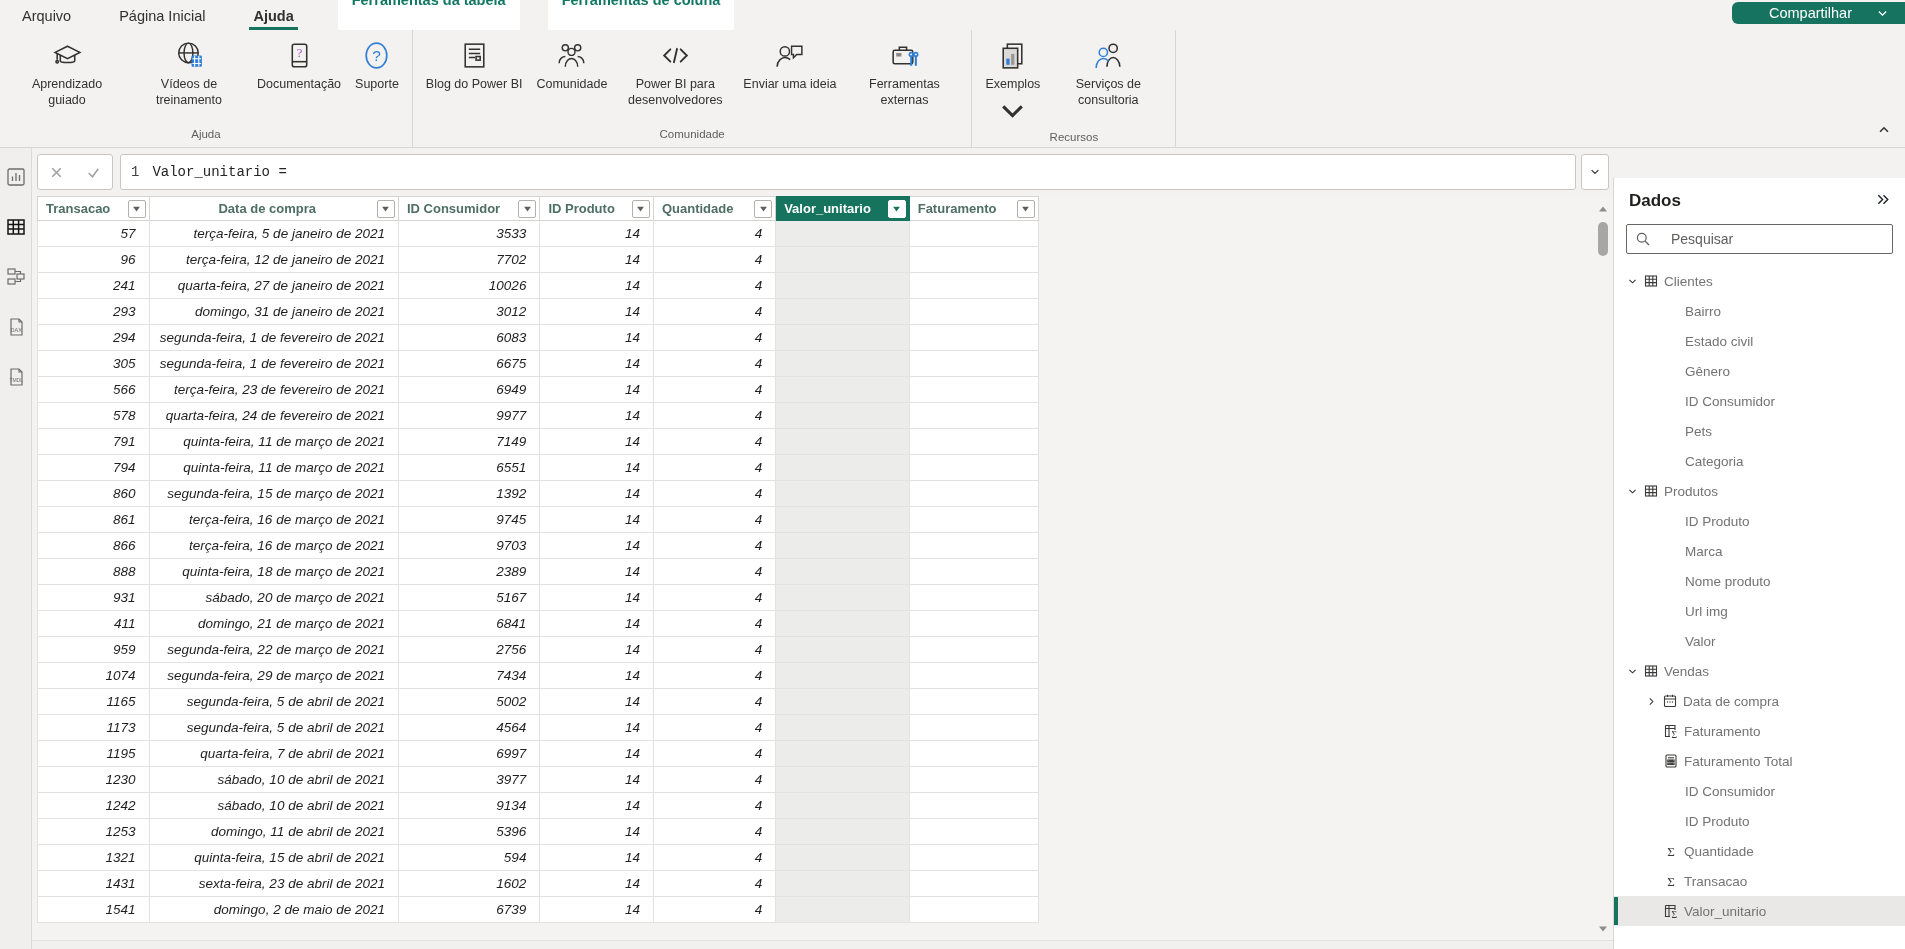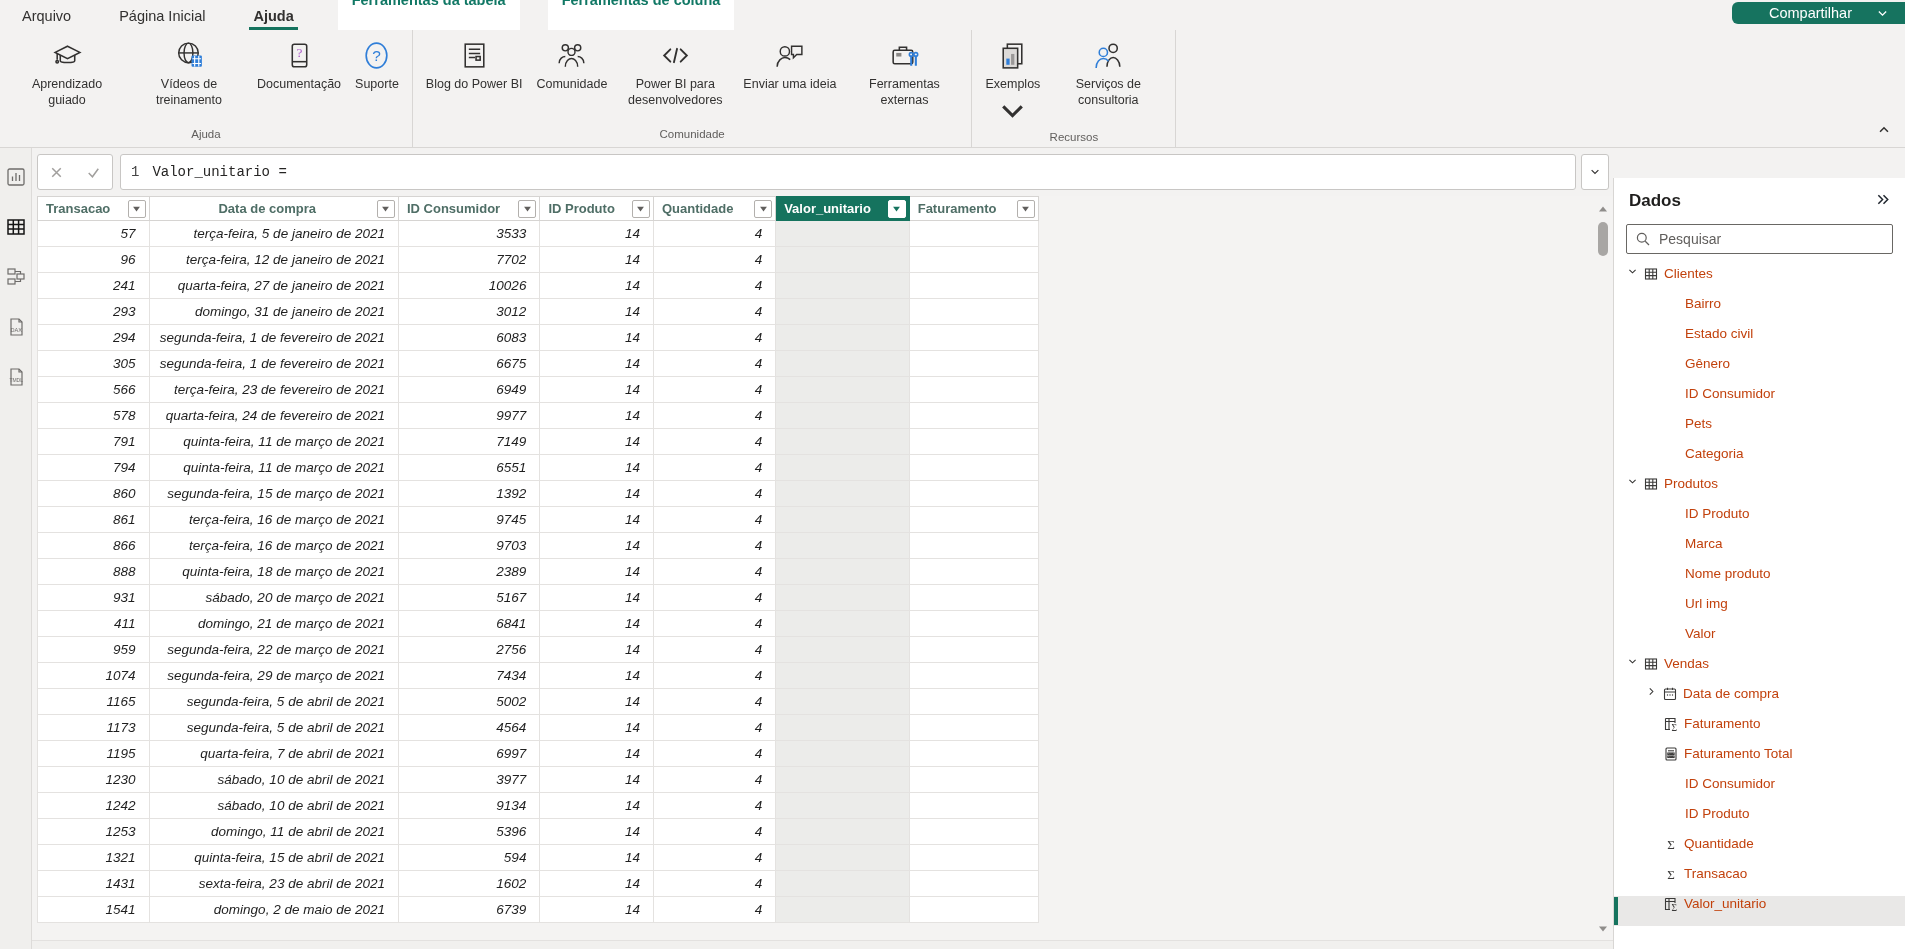--- a/index.html
+++ b/index.html
@@ -84,27 +84,27 @@
     background:#a8a6a4; border-radius:5px; cursor:grab; }
   .h-scroll { position:absolute; left:0; right:0; bottom:0; height:9px; background:#f1f0ee; border-top:1px solid #e3e1df; }
 
   
   .pane { position:absolute; top:148px; right:0; bottom:0; width:292px; background:#fff;
     border-left:1px solid #d8d6d4;margin-top:30px; }
   .pane-header { display:flex; align-items:center; justify-content:space-between; padding:13px 14px 6px 15px; }
   .pane-title { font-size:17px; font-weight:bold; color:#1f1e1d; }
   .pane-collapse { cursor:pointer; color:#20262e; } .pane-collapse svg { width:15px; height:15px; }
   .search-box { margin:7px 12px 0; height:30px; border:1px solid #69676 5; border:1px solid #696764;
-    border-radius:2px; display:flex; align-items:center; padding:0 8px; gap:8px; background:#fff; }
+    border-radius:2px; display:flex; align-items:center; padding:0 8px; gap:20px; background:#fff; }
   .search-box svg { width:16px; height:16px; }
   .search-box input { border:none; outline:none; flex:1; font-size:14px; color:#252423;
     font-family:"Liberation Sans", sans-serif; background:transparent; }
   .search-box input::placeholder { color:#605e5c; }
   .tree { margin-top:12px; }
-  .titem { height:30px; display:flex; font-size:13.5px; color:#c2410c;
+  .titem { height:30px; display:flex; align-items:center; font-size:13.5px; color:#737373;
     position:relative; cursor:pointer; white-space:nowrap; }
   .titem .chev { width:18px; display:flex; justify-content:center; color:#3b3a39; }
   .titem .chev svg { width:11px; height:11px; }
   .titem .fic { width:20px; display:flex; justify-content:center; margin-right:3px; }
   .titem .fic svg { width:16px; height:16px; }
   .titem.table { padding-left:9px; font-size:13.5px; }
   .titem.field { padding-left:71px; }
   .titem.field.has-icon { padding-left:47px; }
   .titem.field.has-chev { padding-left:28px; }
   .titem.selected { background:#e9e8e7; }

